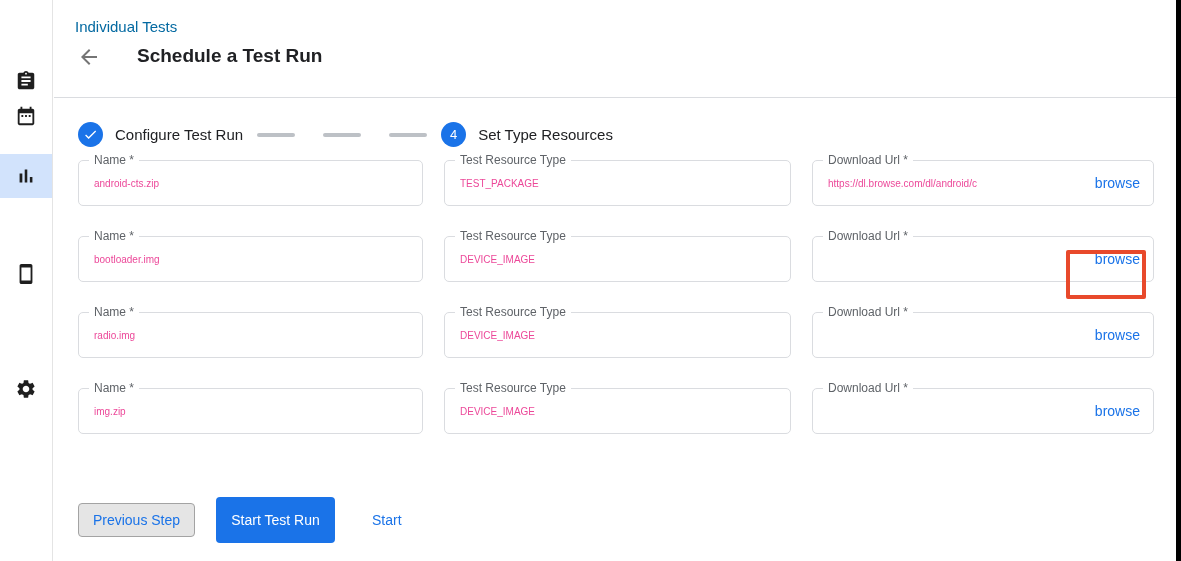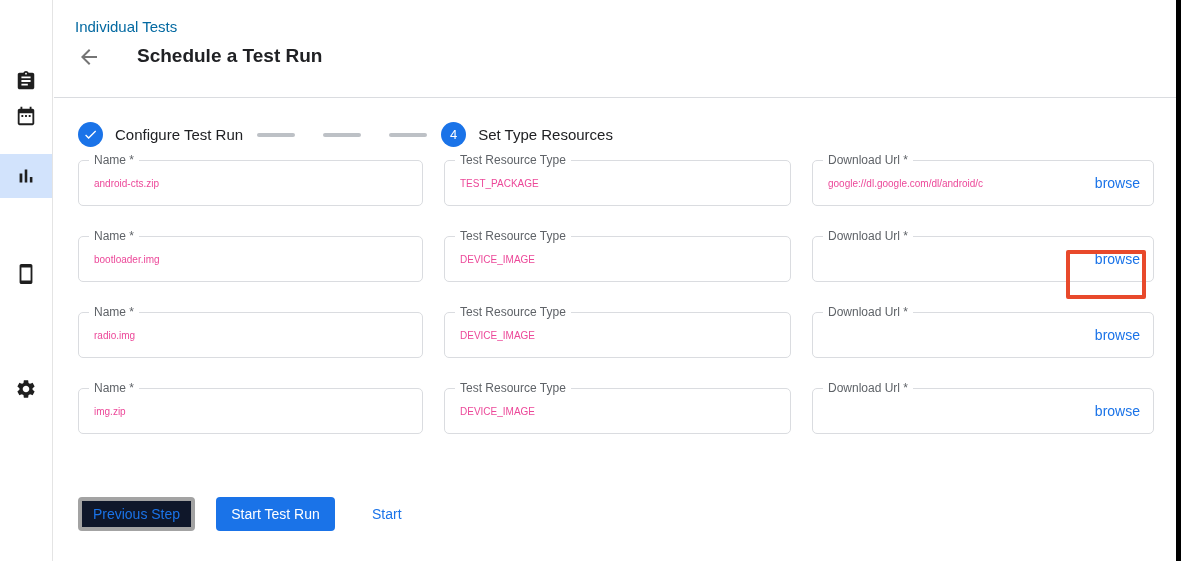--- a/index.html
+++ b/index.html
@@ -36,22 +36,22 @@
   .field-label { position: absolute; top: -8px; left: 10px; background: #fff; padding: 0 5px; font-size: 12px; color: #5f6368; white-space: nowrap; }
   .field-value { position: absolute; left: 15px; top: 0; right: 10px; line-height: 45px; font-size: 10px; color: #ec4899; white-space: nowrap; overflow: hidden; }
   .field-value.with-browse { right: 72px; }
   .browse-link { position: absolute; right: 13px; top: 0; line-height: 45px; font-size: 14px; color: #1a73e8; cursor: pointer; }
 
   
   .highlight-box { position: absolute; left: 1066px; top: 250px; width: 80px; height: 49px; border: 4px solid #e8492b; border-radius: 2px; pointer-events: none; }
 
   
   .actions { position: absolute; left: 78px; top: 497px; display: flex; align-items: center; }
-  .btn-outline { width: 117px; height: 34px; border: 4px solid #a3a3a3; border-radius: 4px; background: #0f172a; color: #1a73e8; font-size: 14px; font-family: "Liberation Sans", sans-serif; cursor: pointer; }
-  .btn-filled { width: 119px; height: 34px; border: none; border-radius: 4px; background: #1a73e8; color: #fff; font-size: 14px; font-family: "Liberation Sans", sans-serif; cursor: pointer; margin-left: 21px; }
+  .btn-outline { width: 117px; height: 34px; border: 1px solid #a3a3a3; border-radius: 4px; background: #e5e5e5; color: #1a73e8; font-size: 14px; font-family: "Liberation Sans", sans-serif; cursor: pointer; }
+  .btn-filled { width: 119px; height: 46px; border: none; border-radius: 4px; background: #1a73e8; color: #fff; font-size: 14px; font-family: "Liberation Sans", sans-serif; cursor: pointer; margin-left: 21px; }
   .btn-text { border: none; background: transparent; color: #1a73e8; font-size: 14px; font-family: "Liberation Sans", sans-serif; cursor: pointer; margin-left: 37px; }
 </style>
 </head>
 <body>
 
 <div class="right-strip"></div>
 
 <nav class="sidebar">
   <div class="side-item" style="top:59px">
     <svg viewBox="0 0 24 24">
@@ -114,21 +114,21 @@
   <div class="field">
     <span class="field-label">Name *</span>
     <span class="field-value">android-cts.zip</span>
   </div>
   <div class="field">
     <span class="field-label">Test Resource Type</span>
     <span class="field-value">TEST_PACKAGE</span>
   </div>
   <div class="field">
     <span class="field-label">Download Url *</span>
-    <span class="field-value with-browse">google://dl.google.com/dl/android/c</span>
+    <span class="field-value with-browse">https://dl.browse.com/dl/android/c</span>
     <span class="browse-link">browse</span>
   </div>
 
   <div class="field">
     <span class="field-label">Name *</span>
     <span class="field-value">bootloader.img</span>
   </div>
   <div class="field">
     <span class="field-label">Test Resource Type</span>
     <span class="field-value">DEVICE_IMAGE</span>

